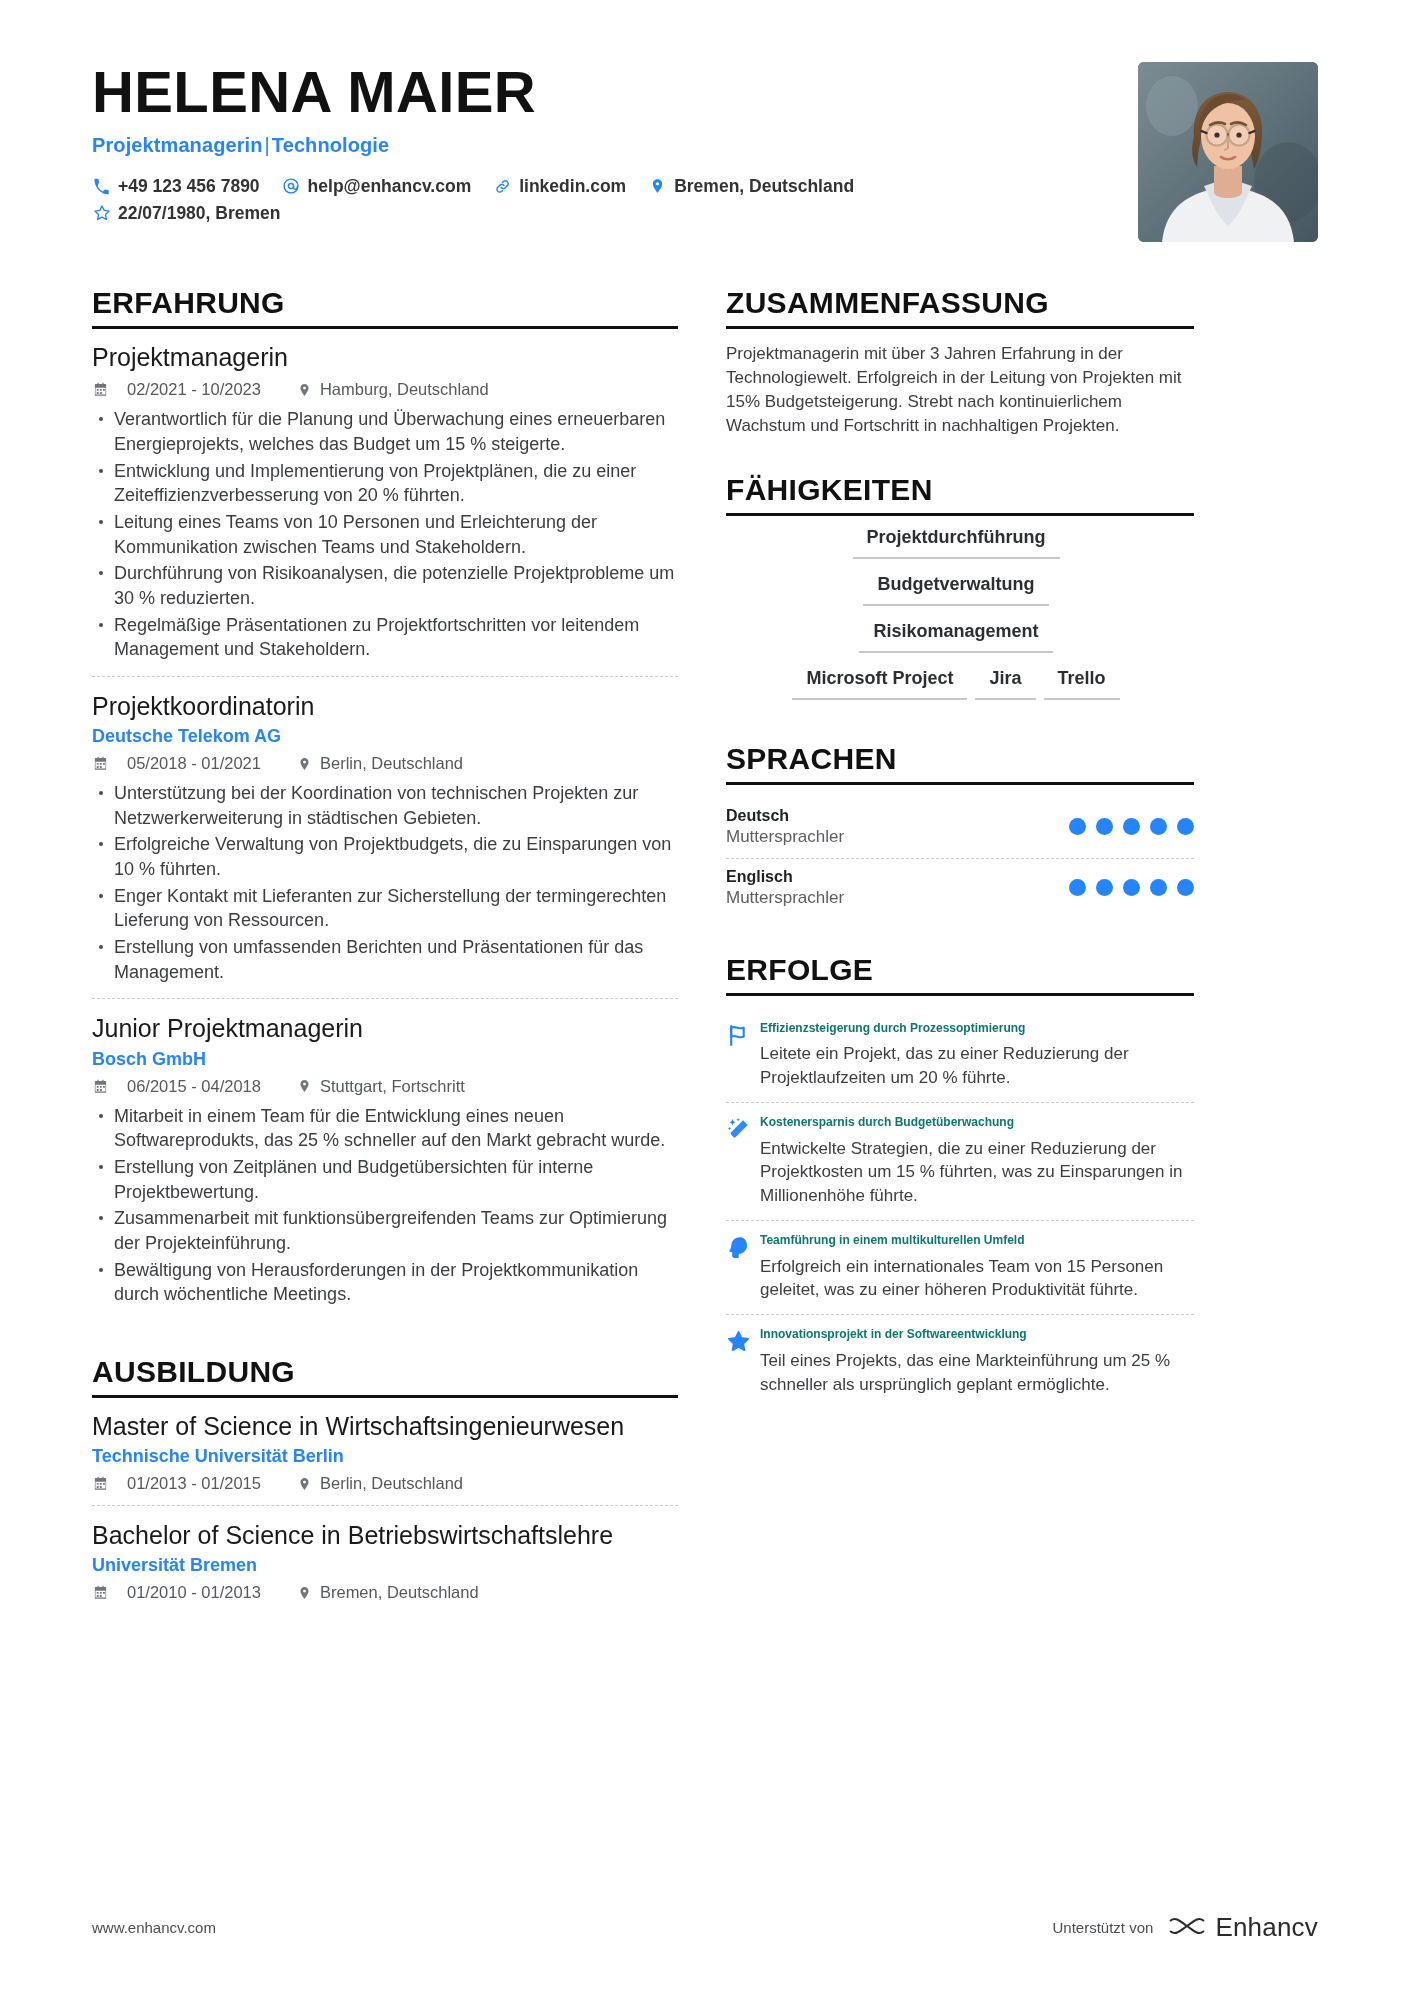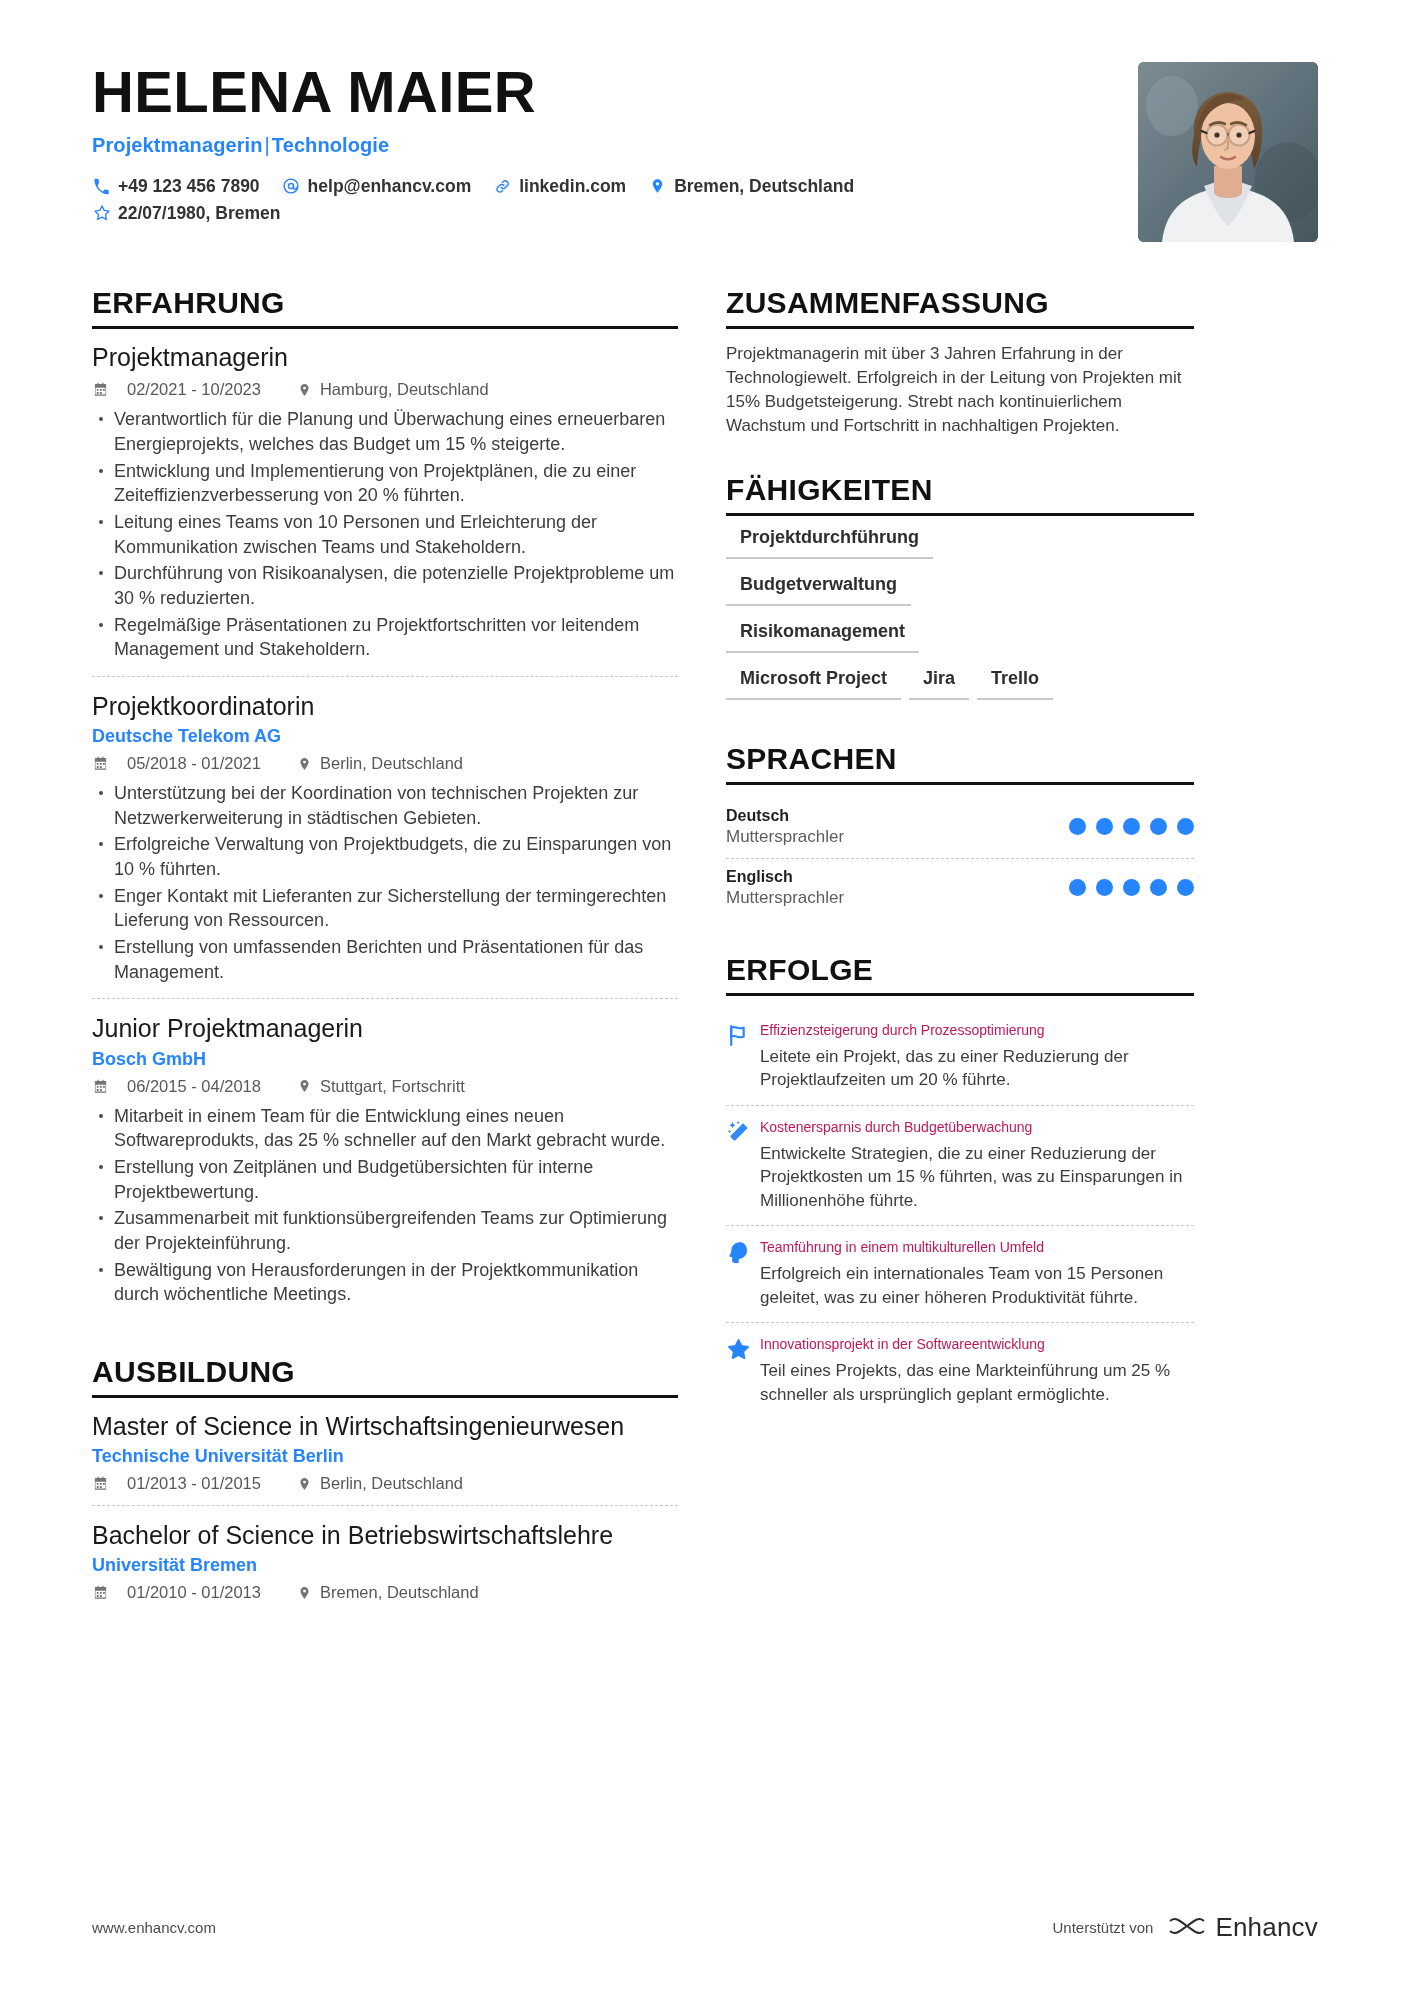--- a/index.html
+++ b/index.html
@@ -161,21 +161,21 @@
     background: #4a4d50;
   }
 
   
   .summary-text {
     font-size: 17px;
     line-height: 1.42;
     color: #3b3e41;
   }
   .skills { margin-top: 4px; }
-  .skill-row { display: flex; flex-wrap: wrap; }
+  .skill-row { display: flex; flex-wrap: wrap; justify-content: center; }
   .skill {
     font-size: 18px;
     font-weight: 700;
     color: #2c2f31;
     padding: 7px 14px 9px 14px;
     border-bottom: 2px solid #c6c8ca;
     margin-right: 8px;
     margin-bottom: 8px;
     white-space: nowrap;
   }
@@ -204,23 +204,23 @@
   }
   .ach + .ach { border-top: 1px dashed #c9c9c9; }
   .ach-icon {
     width: 34px; flex: none;
     color: #2684FC;
     padding-top: 2px;
   }
   .ach-icon svg { display:block; }
   .ach-body { flex: 1; }
   .ach-title {
-    font-size: 14px;
-    font-weight: 400;
-    color: #be185d;
+    font-size: 12px;
+    font-weight: 700;
+    color: #0f766e;
     line-height: 1.3;
   }
   .ach-desc {
     margin-top: 6px;
     font-size: 17px;
     line-height: 1.38;
     color: #3b3e41;
   }
 
   

